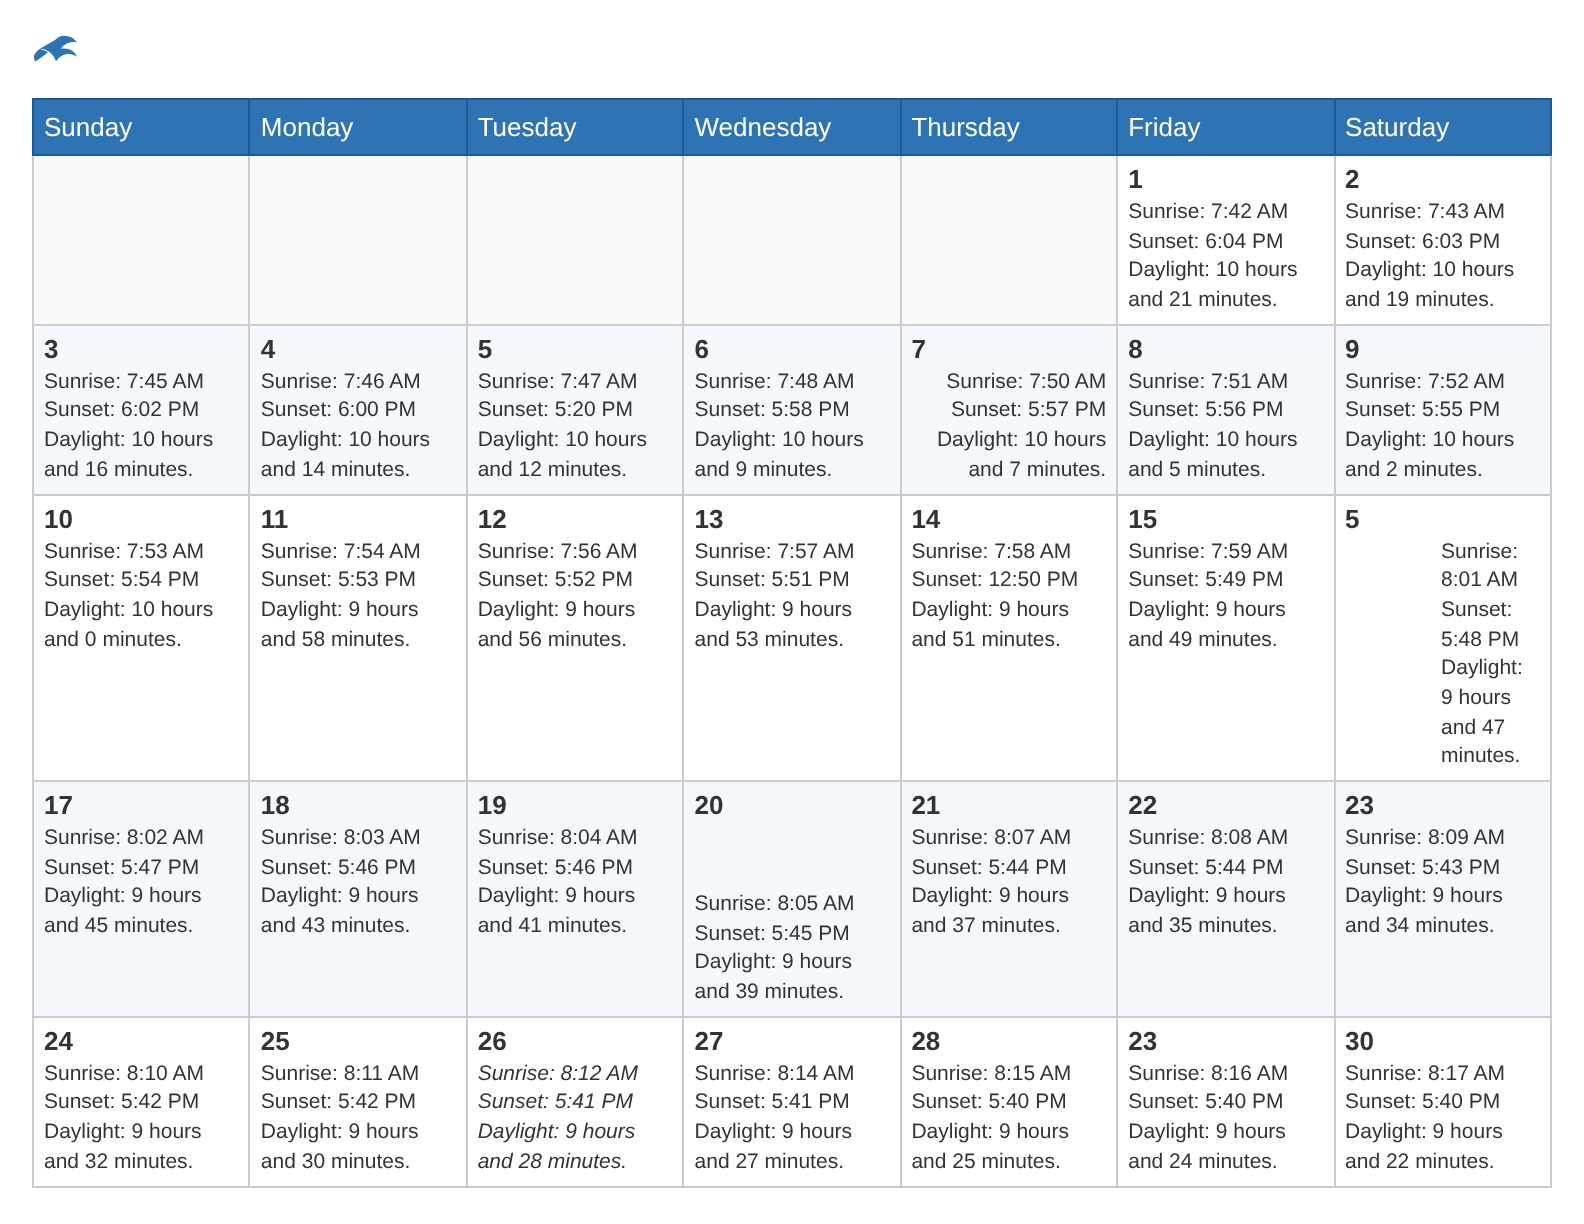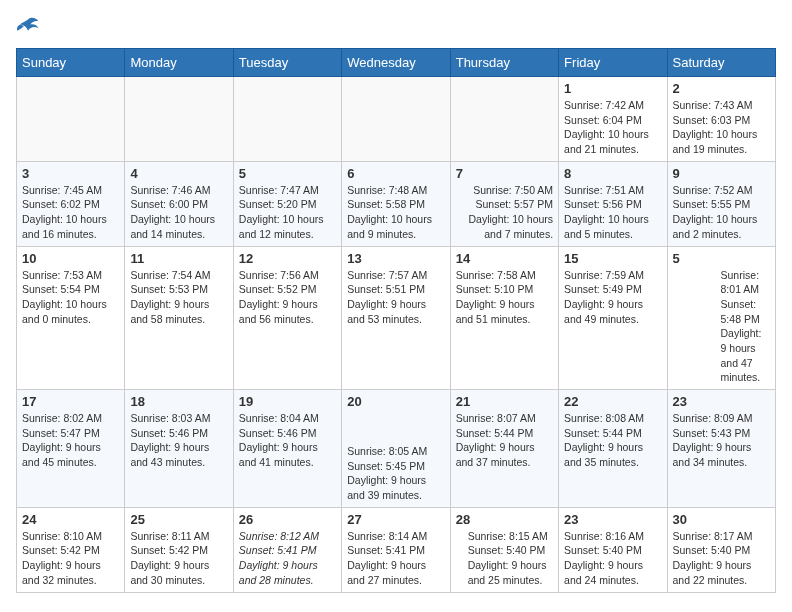--- a/index.html
+++ b/index.html
@@ -205,21 +205,21 @@
         </td>
         <td>
           <div class="day-number">13</div>
           <div class="day-info" style="white-space: pre-line;">Sunrise: 7:57 AM
 Sunset: 5:51 PM
 Daylight: 9 hours and 53 minutes.</div>
         </td>
         <td>
           <div class="day-number">14</div>
           <div class="day-info" style="white-space: pre-line;">Sunrise: 7:58 AM
-Sunset: 5:10 PM
+Sunset: 12:50 PM
 Daylight: 9 hours and 51 minutes.</div>
         </td>
         <td>
           <div class="day-number">15</div>
           <div class="day-info" style="white-space: pre-line;">Sunrise: 7:59 AM
 Sunset: 5:49 PM
 Daylight: 9 hours and 49 minutes.</div>
         </td>
         <td>
           <div class="day-number">5</div>
@@ -292,21 +292,21 @@
 Daylight: 9 hours and 28 minutes.</div>
         </td>
         <td>
           <div class="day-number">27</div>
           <div class="day-info" style="white-space: pre-line;">Sunrise: 8:14 AM
 Sunset: 5:41 PM
 Daylight: 9 hours and 27 minutes.</div>
         </td>
         <td>
           <div class="day-number">28</div>
-          <div class="day-info" style="white-space: pre-line; margin-left: 12px;">Sunrise: 8:15 AM
+          <div class="day-info" style="white-space: pre-line;">Sunrise: 8:15 AM
 Sunset: 5:40 PM
 Daylight: 9 hours and 25 minutes.</div>
         </td>
         <td>
           <div class="day-number">23</div>
           <div class="day-info" style="white-space: pre-line;">Sunrise: 8:16 AM
 Sunset: 5:40 PM
 Daylight: 9 hours and 24 minutes.</div>
         </td>
         <td>

